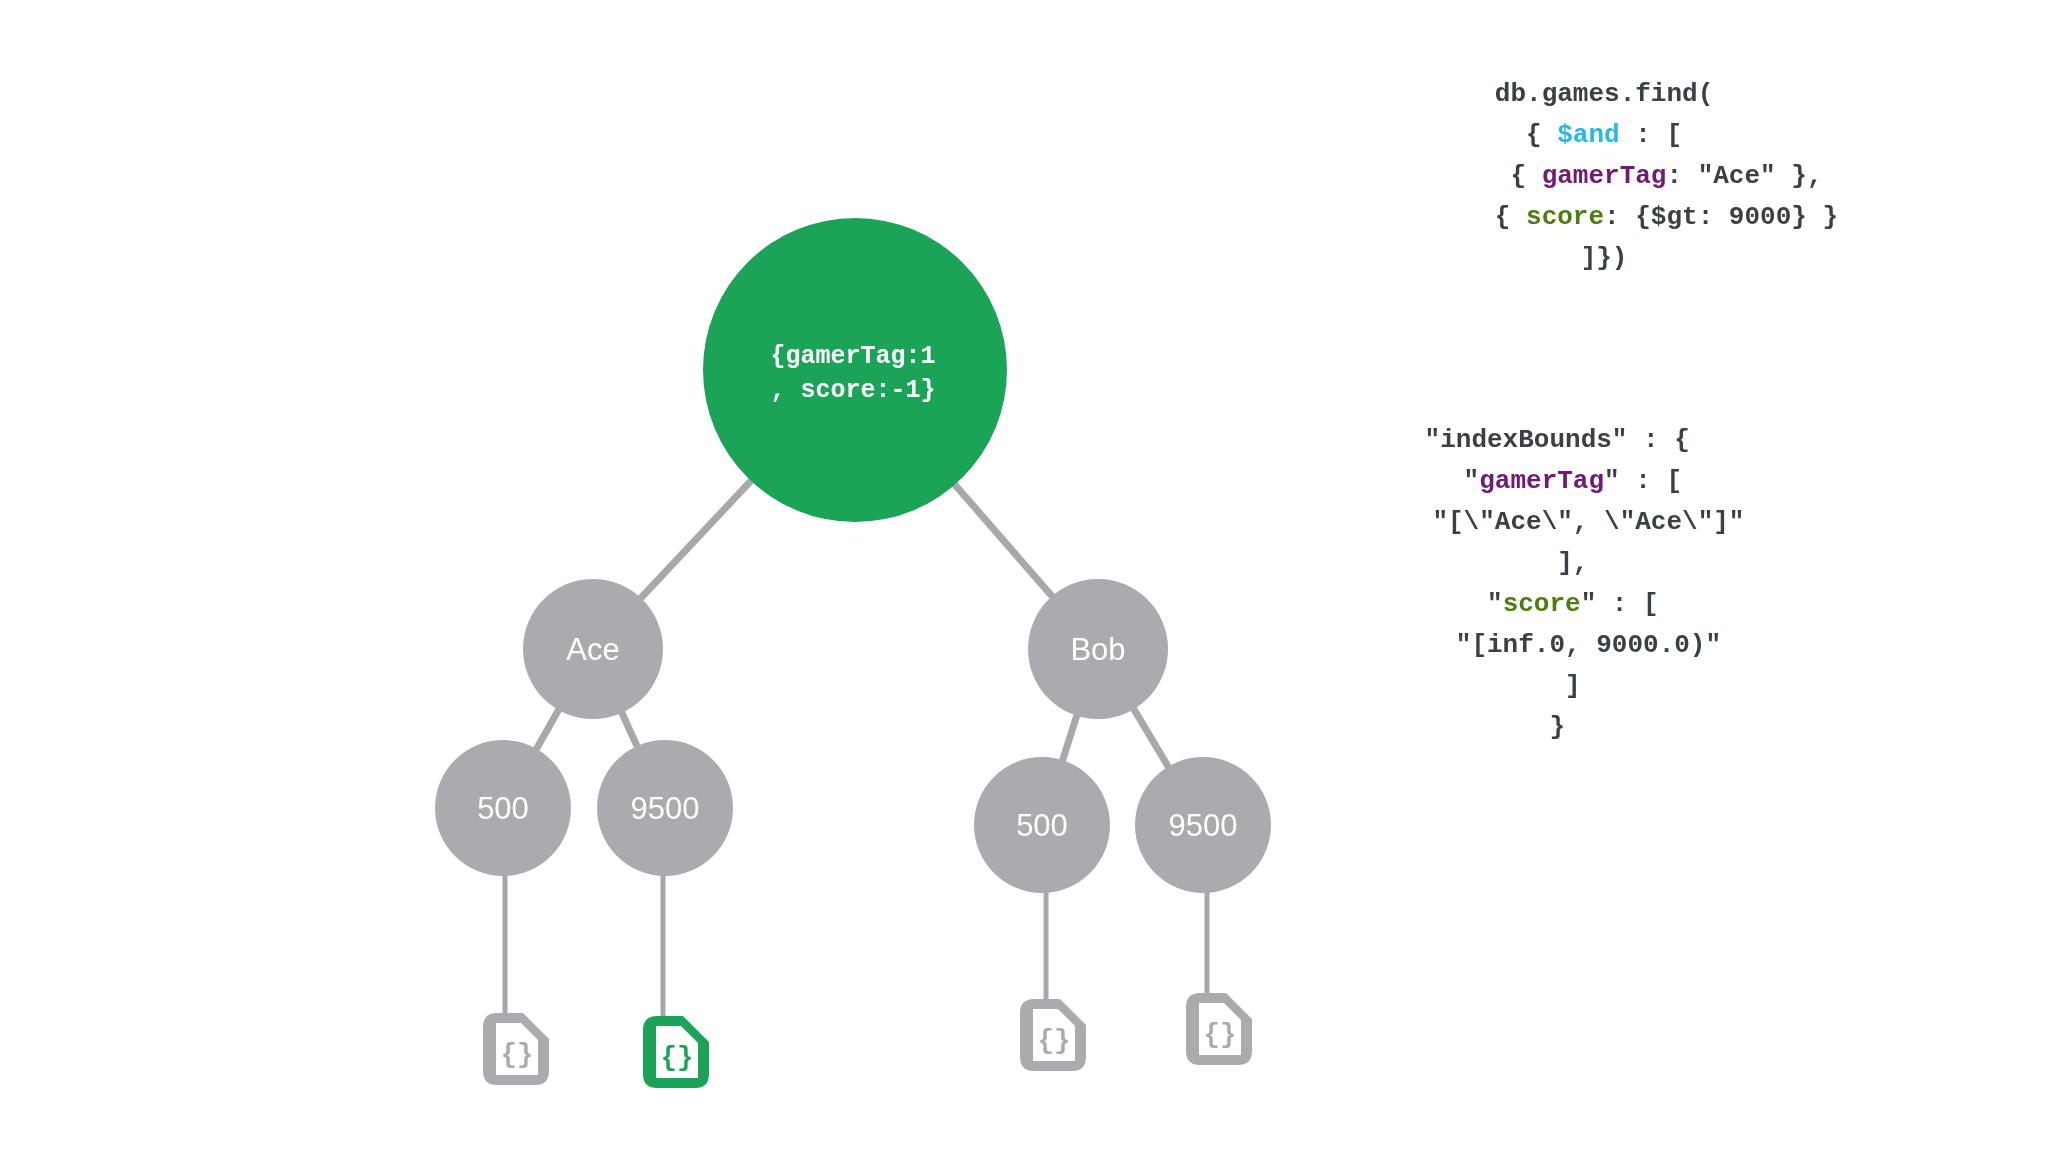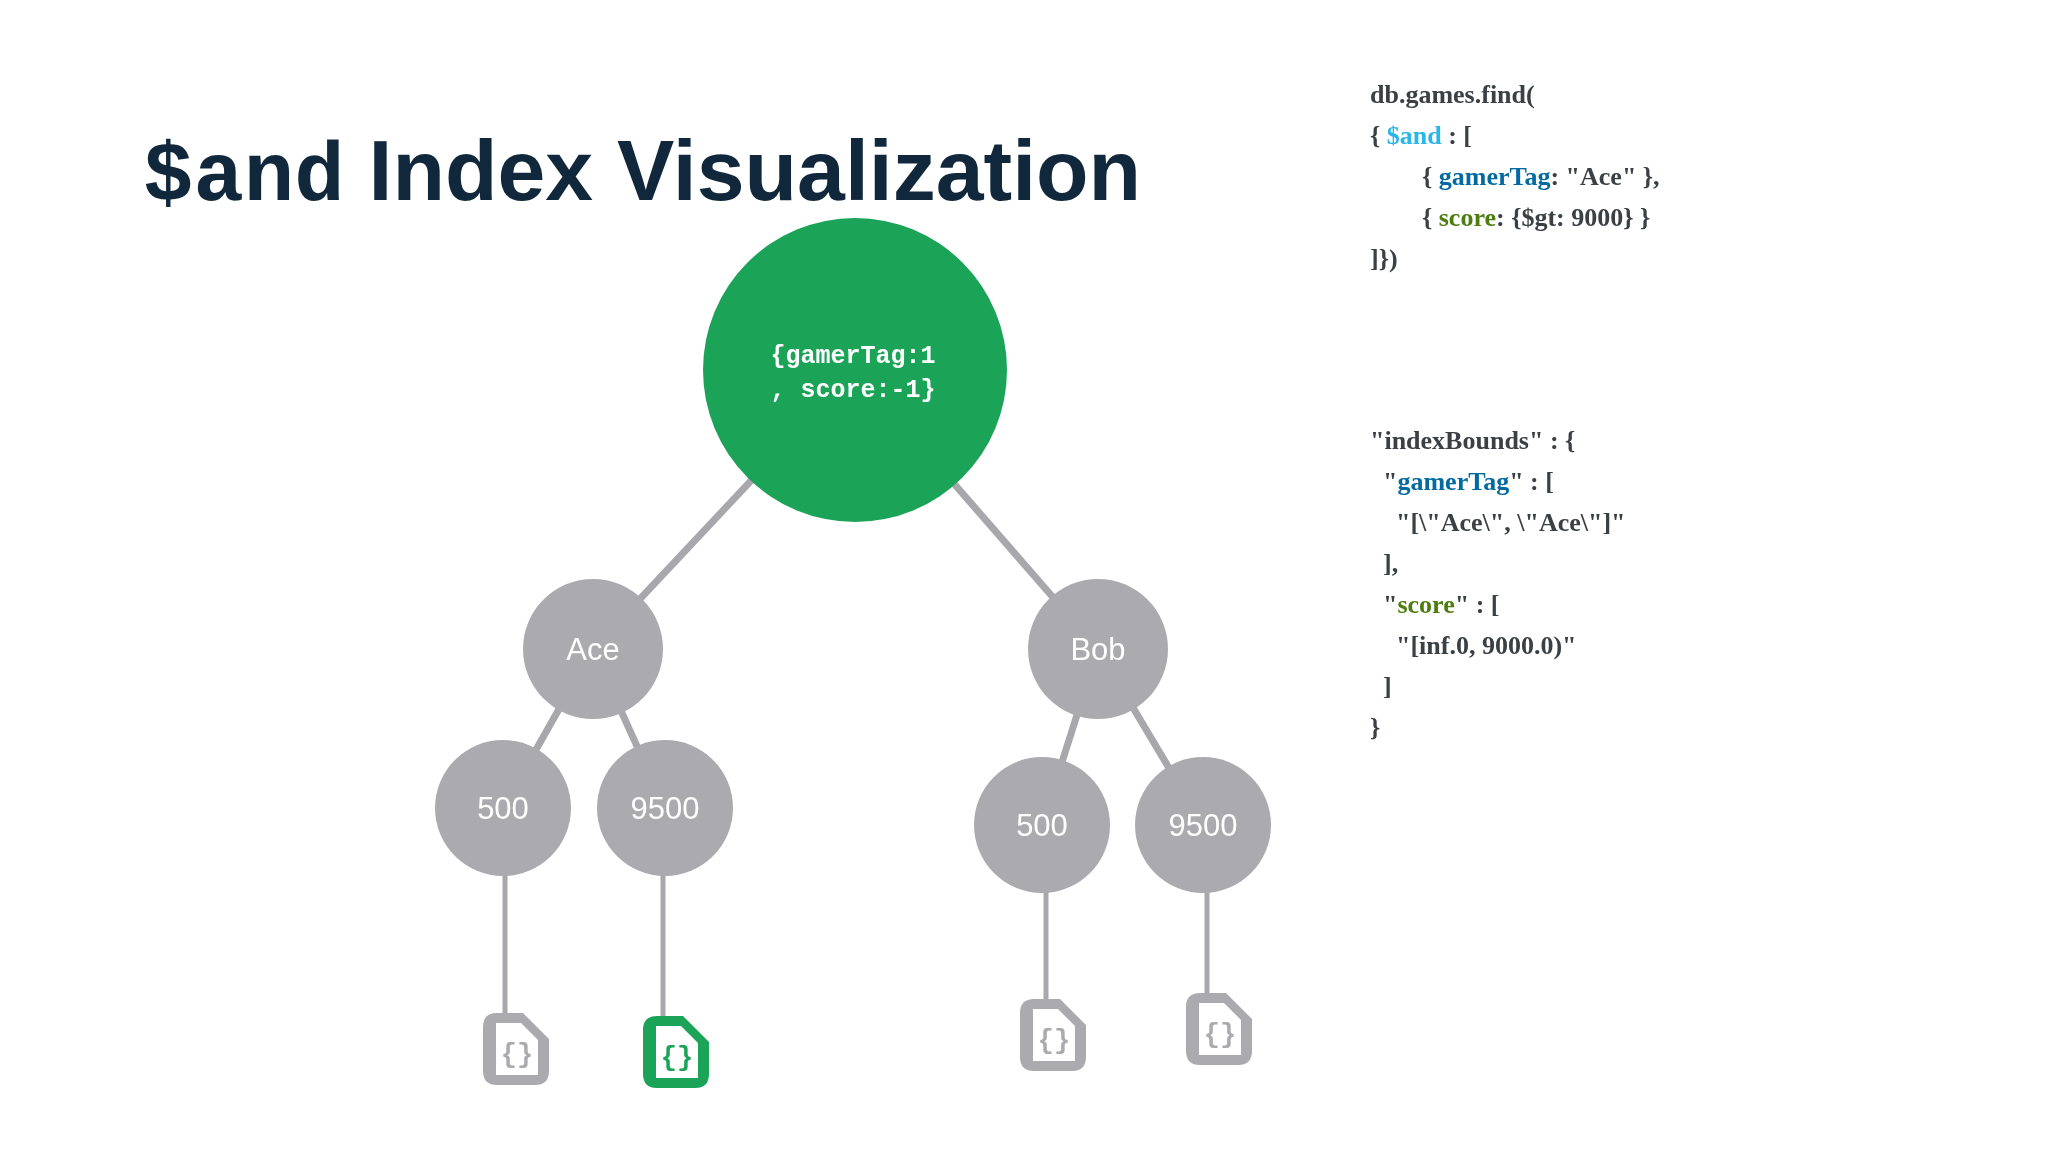--- a/index.html
+++ b/index.html
@@ -46,40 +46,40 @@
   }
   .doc-braces{
     font-family:"Liberation Mono","DejaVu Sans Mono",monospace;
     font-weight:700;
     font-size:27px;
   }
   
   .code-block{
     position:absolute;
     margin:0;
-    font-family:Liberation Serif, serif;
+    font-family:Liberation Mono, monospace;
     font-size:26px;
     line-height:41px;
     font-weight:700;
     white-space:pre;
     color:#3b4045;
+    text-align:center;
   }
   .code-query{left:1370px;top:74px;}
   .code-bounds{left:1370px;top:420px;}
   .tok-d{color:#3b4045;}
   .tok-b{color:#29b6e8;}
-  .tok-g{color:#0369a1;}
+  .tok-g{color:#701a75;}
   .tok-y{color:#4d7c0f;}
 </style>
 </head>
 <body>
 
 <div class="stage">
 
-  <h1 class="title"><span class="title-code">$and</span><span class="title-sans"> Index Visualization</span></h1>
 
   <svg class="tree-svg" width="2048" height="1152" viewBox="0 0 2048 1152">
 
     <line class="edge" x1="855" y1="370" x2="593" y2="649" stroke-width="7" stroke="#a8a8ac"></line>
     <line class="edge" x1="855" y1="370" x2="1098" y2="649" stroke-width="7" stroke="#a8a8ac"></line>
     <line class="edge" x1="593" y1="649" x2="503" y2="808" stroke-width="7" stroke="#a8a8ac"></line>
     <line class="edge" x1="593" y1="649" x2="665" y2="808" stroke-width="7" stroke="#a8a8ac"></line>
     <line class="edge" x1="1098" y1="649" x2="1042" y2="825" stroke-width="7" stroke="#a8a8ac"></line>
     <line class="edge" x1="1098" y1="649" x2="1203" y2="825" stroke-width="7" stroke="#a8a8ac"></line>
     <line class="edge" x1="505" y1="808" x2="505" y2="1016" stroke-width="5" stroke="#a8a8ac"></line>

